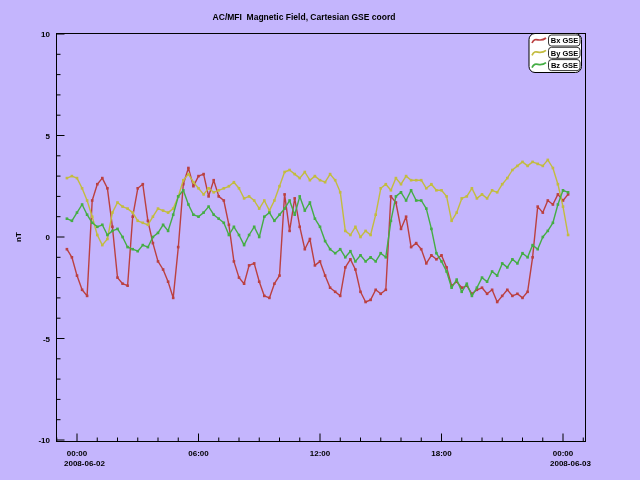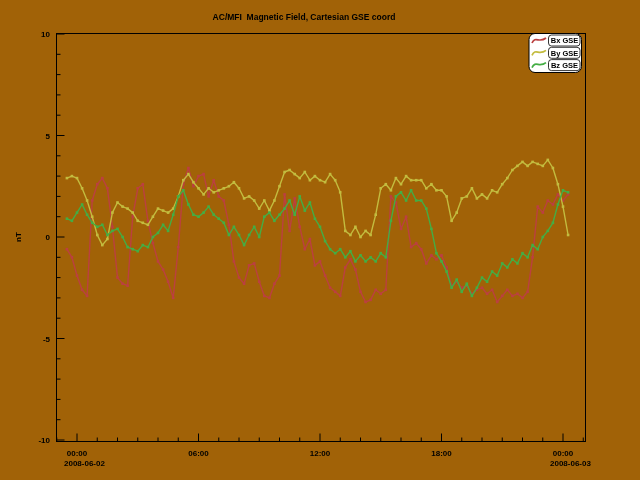--- a/index.html
+++ b/index.html
@@ -1,16 +1,16 @@
 <!DOCTYPE html>
 <html><head>
 <meta charset="utf-8">
 <style>
   html,body{margin:0;padding:0;background:#ffffff;}
-  #stage{position:relative;width:640px;height:480px;background:#a16207;overflow:hidden;}
+  #stage{position:relative;width:640px;height:480px;background:#c4b5fd;overflow:hidden;}
   svg text{font-family:"Liberation Sans",sans-serif;font-weight:bold;fill:#000000;}
   .frame{fill:none;stroke:#000;stroke-width:1;}
   .tick{stroke:#000;stroke-width:1;}
   .axlabel{font-size:8px;}
   .title{font-size:8.5px;white-space:pre;}
   .legend-outer{fill:#ffffff;stroke:#000;stroke-width:1;}
   .legend-labelbox{fill:#ffffff;stroke:#000;stroke-width:0.8;}
   .legend-text{font-size:7.5px;}
   .lm{fill:none;stroke-width:1.7;}
 </style>

